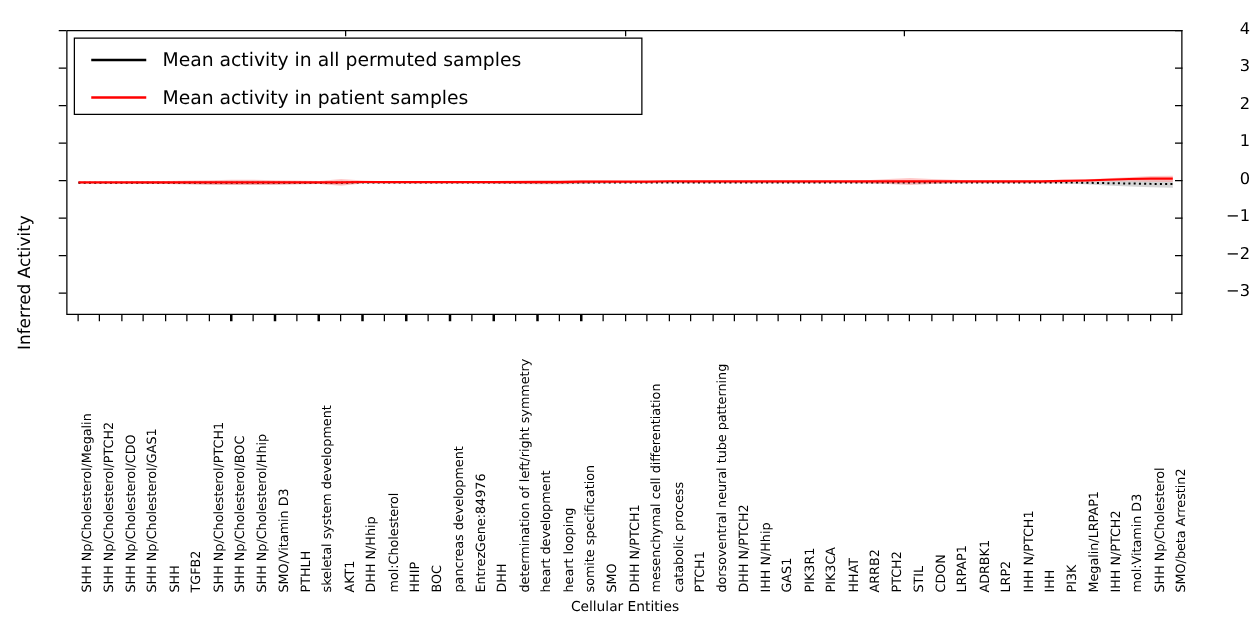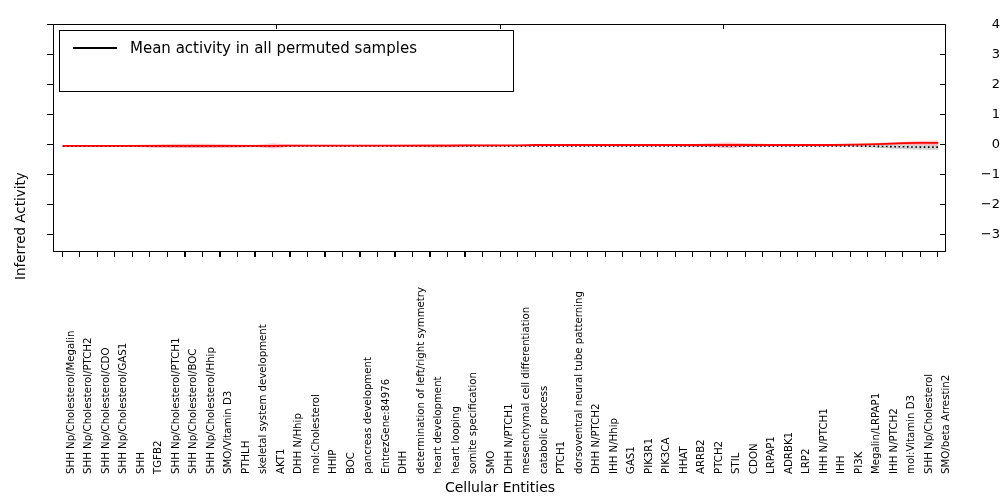--- a/index.html
+++ b/index.html
@@ -35,21 +35,21 @@
 
   
   .xtickmark{position:absolute;width:1.2px;height:5px;background:#000;top:252px;}
   .xlab{
     position:absolute;font-size:10.2px;color:#000;white-space:nowrap;
     transform:rotate(-90deg);transform-origin:left top;
     line-height:10px;
   }
   #xlabel{
     position:absolute;left:0;top:479px;width:1000px;text-align:center;
-    font-size:14px;color:#000;
+    font-size:11px;color:#000;
   }
 
   
   #legend{
     position:absolute;left:59px;top:30px;width:455px;height:62px;
     border:1.3px solid #000;background:#fff;box-sizing:border-box;
   }
   .lgrow{position:relative;height:26px;margin-top:4px;}
   .lgline{position:absolute;left:13px;top:12px;width:44px;height:1.6px;}
   .lgtxt{position:absolute;left:70px;top:0;font-size:15px;line-height:26px;color:#000;white-space:nowrap;}
@@ -71,20 +71,24 @@
         <path d="M 8.75 120.30 L 26.26 120.30 L 43.77 120.30 L 61.28 120.00 L 78.79 119.70 L 96.30 119.40 L 113.81 119.10 L 131.32 118.80 L 148.83 118.80 L 166.34 119.10 L 183.85 119.40 L 201.36 119.70 L 218.87 118.20 L 236.38 119.40 L 253.89 120.00 L 271.40 120.00 L 288.91 120.00 L 306.42 120.00 L 323.93 120.00 L 341.44 119.70 L 358.95 119.40 L 376.46 119.10 L 393.97 119.10 L 411.48 119.10 L 428.99 119.40 L 446.50 119.70 L 464.01 119.70 L 481.52 119.70 L 499.03 119.70 L 516.54 119.70 L 534.05 119.70 L 551.56 119.70 L 569.07 119.70 L 586.58 119.70 L 604.09 119.70 L 621.60 119.70 L 639.11 119.10 L 656.62 118.20 L 674.13 117.30 L 691.64 118.20 L 709.15 118.80 L 726.66 119.40 L 744.17 119.40 L 761.68 119.40 L 779.19 119.40 L 796.70 119.10 L 814.21 118.50 L 831.72 117.60 L 849.23 116.70 L 866.74 115.80 L 884.25 115.50 L 884.25 120.60 L 866.74 120.30 L 849.23 120.00 L 831.72 120.00 L 814.21 120.60 L 796.70 120.90 L 779.19 120.90 L 761.68 120.90 L 744.17 120.90 L 726.66 120.90 L 709.15 121.20 L 691.64 122.10 L 674.13 123.00 L 656.62 122.10 L 639.11 121.50 L 621.60 120.90 L 604.09 120.90 L 586.58 120.90 L 569.07 120.90 L 551.56 120.90 L 534.05 120.90 L 516.54 120.90 L 499.03 120.90 L 481.52 120.90 L 464.01 120.90 L 446.50 120.90 L 428.99 121.20 L 411.48 121.80 L 393.97 122.10 L 376.46 122.10 L 358.95 121.80 L 341.44 121.50 L 323.93 121.20 L 306.42 121.20 L 288.91 121.20 L 271.40 121.20 L 253.89 121.20 L 236.38 121.80 L 218.87 123.60 L 201.36 122.10 L 183.85 122.40 L 166.34 122.70 L 148.83 123.00 L 131.32 123.00 L 113.81 122.70 L 96.30 122.40 L 78.79 122.10 L 61.28 121.80 L 43.77 121.50 L 26.26 121.50 L 8.75 121.50 Z" fill="#ff9c9c" fill-opacity="0.55" stroke="none"></path>
         <path d="M 8.75 121.20 L 26.26 121.20 L 43.77 121.20 L 61.28 121.20 L 78.79 121.20 L 96.30 121.20 L 113.81 121.20 L 131.32 121.20 L 148.83 121.20 L 166.34 121.20 L 183.85 121.20 L 201.36 121.20 L 218.87 121.20 L 236.38 120.90 L 253.89 120.90 L 271.40 120.90 L 288.91 120.90 L 306.42 120.90 L 323.93 120.90 L 341.44 120.90 L 358.95 120.90 L 376.46 120.90 L 393.97 120.90 L 411.48 120.90 L 428.99 120.90 L 446.50 120.90 L 464.01 120.90 L 481.52 120.90 L 499.03 120.90 L 516.54 120.90 L 534.05 120.90 L 551.56 120.90 L 569.07 120.90 L 586.58 120.90 L 604.09 120.90 L 621.60 120.90 L 639.11 120.90 L 656.62 120.90 L 674.13 120.90 L 691.64 120.90 L 709.15 120.90 L 726.66 120.90 L 744.17 120.90 L 761.68 120.90 L 779.19 120.90 L 796.70 120.90 L 814.21 121.20 L 831.72 121.50 L 849.23 121.80 L 866.74 122.10 L 884.25 122.10" fill="none" stroke="#000000" stroke-width="1.6" stroke-dasharray="1.6,2.6"></path>
         <path d="M 8.75 120.90 L 26.26 120.90 L 43.77 120.90 L 61.28 120.90 L 78.79 120.90 L 96.30 120.90 L 113.81 120.90 L 131.32 120.90 L 148.83 120.90 L 166.34 120.90 L 183.85 120.90 L 201.36 120.90 L 218.87 120.90 L 236.38 120.60 L 253.89 120.60 L 271.40 120.60 L 288.91 120.60 L 306.42 120.60 L 323.93 120.60 L 341.44 120.60 L 358.95 120.60 L 376.46 120.60 L 393.97 120.60 L 411.48 120.30 L 428.99 120.30 L 446.50 120.30 L 464.01 120.30 L 481.52 120.00 L 499.03 120.00 L 516.54 120.00 L 534.05 120.00 L 551.56 120.00 L 569.07 120.00 L 586.58 120.00 L 604.09 120.00 L 621.60 120.00 L 639.11 120.00 L 656.62 120.00 L 674.13 120.00 L 691.64 120.00 L 709.15 120.00 L 726.66 120.00 L 744.17 120.00 L 761.68 120.00 L 779.19 120.00 L 796.70 119.70 L 814.21 119.40 L 831.72 118.80 L 849.23 118.20 L 866.74 117.90 L 884.25 117.90" fill="none" stroke="#ff0000" stroke-width="1.8"></path>
       </svg>
   </div>
 
   <div id="legend">
     <div class="lgrow">
       <div class="lgline" style="background:#000"></div>
       <div class="lgtxt">Mean activity in all permuted samples</div>
+    </div>
+    <div class="lgrow">
+      <div class="lgline" style="background:#ff0000"></div>
+      <div class="lgtxt">Mean activity in patient samples</div>
     </div>
   </div>
 
   <div id="xlabel">Cellular Entities</div>
 <div class="ytick" style="top: 228px;">−3</div>
     <div class="ytickmark" style="top: 234px;"></div>
     <div class="ytickmark" style="left: 940px; top: 234px;"></div>
     <div class="ytick" style="top: 198px;">−2</div>
     <div class="ytickmark" style="top: 204px;"></div>
     <div class="ytickmark" style="left: 940px; top: 204px;"></div>

